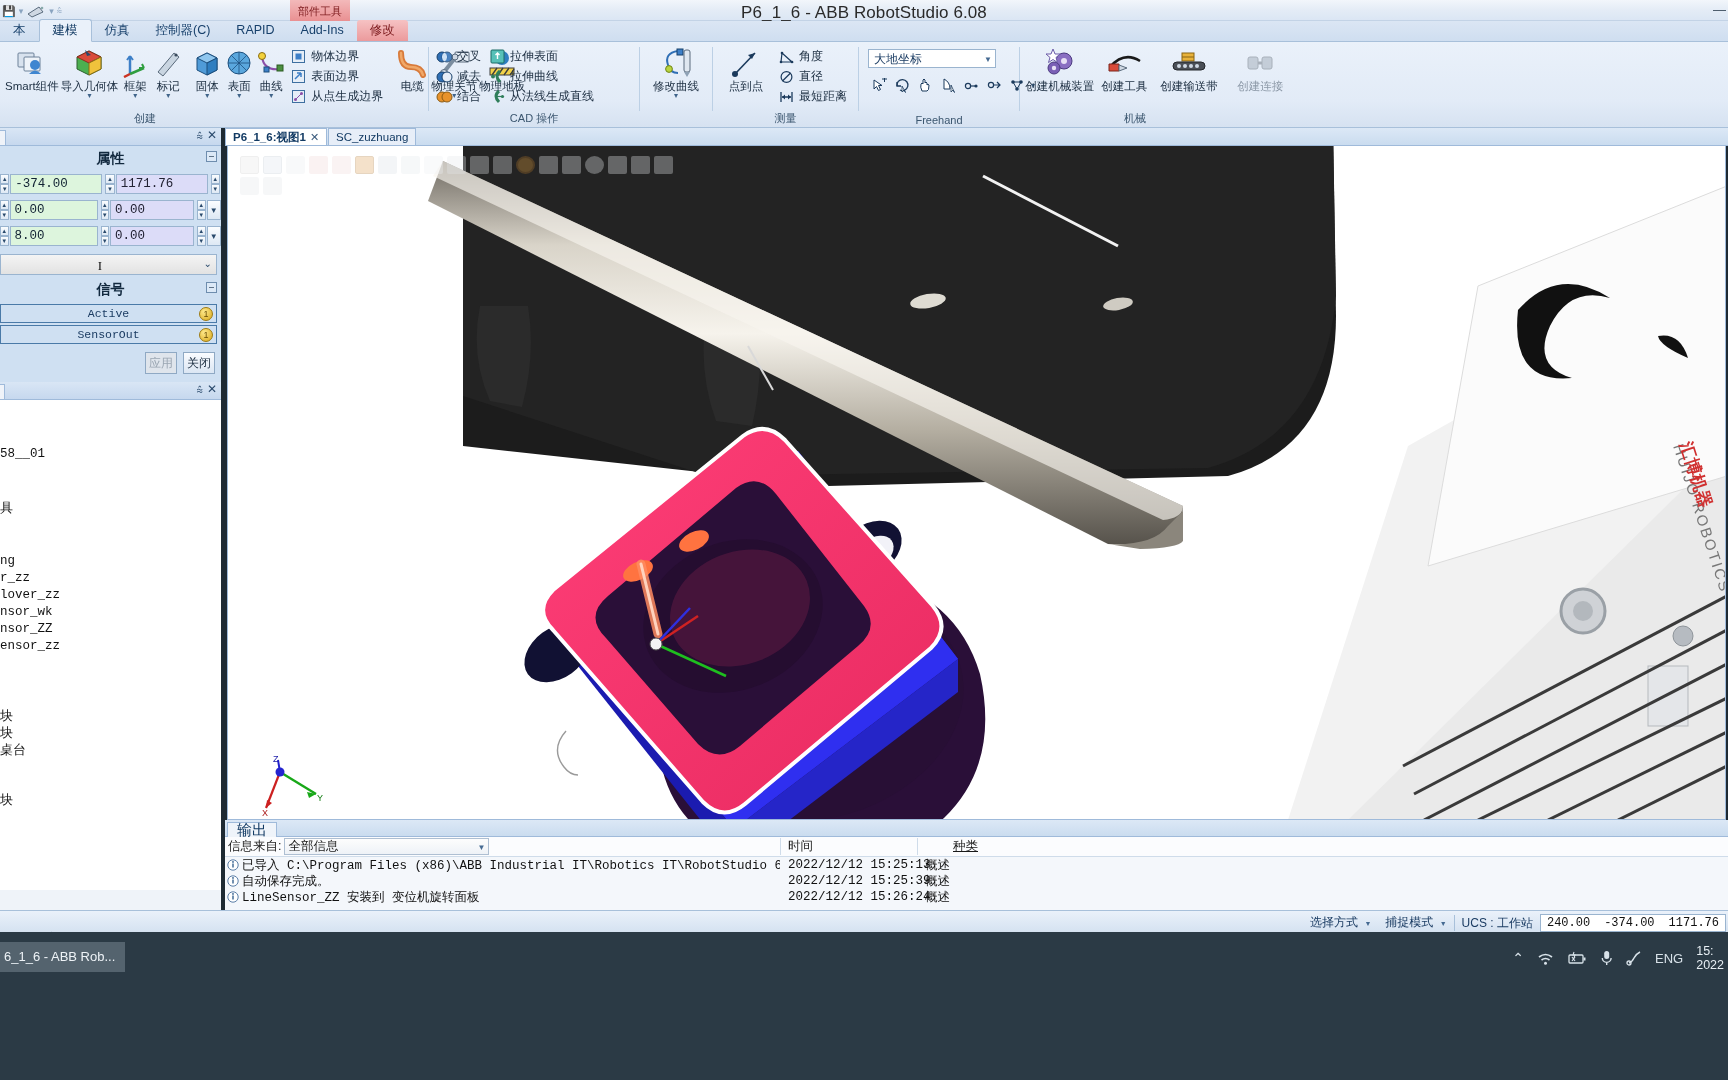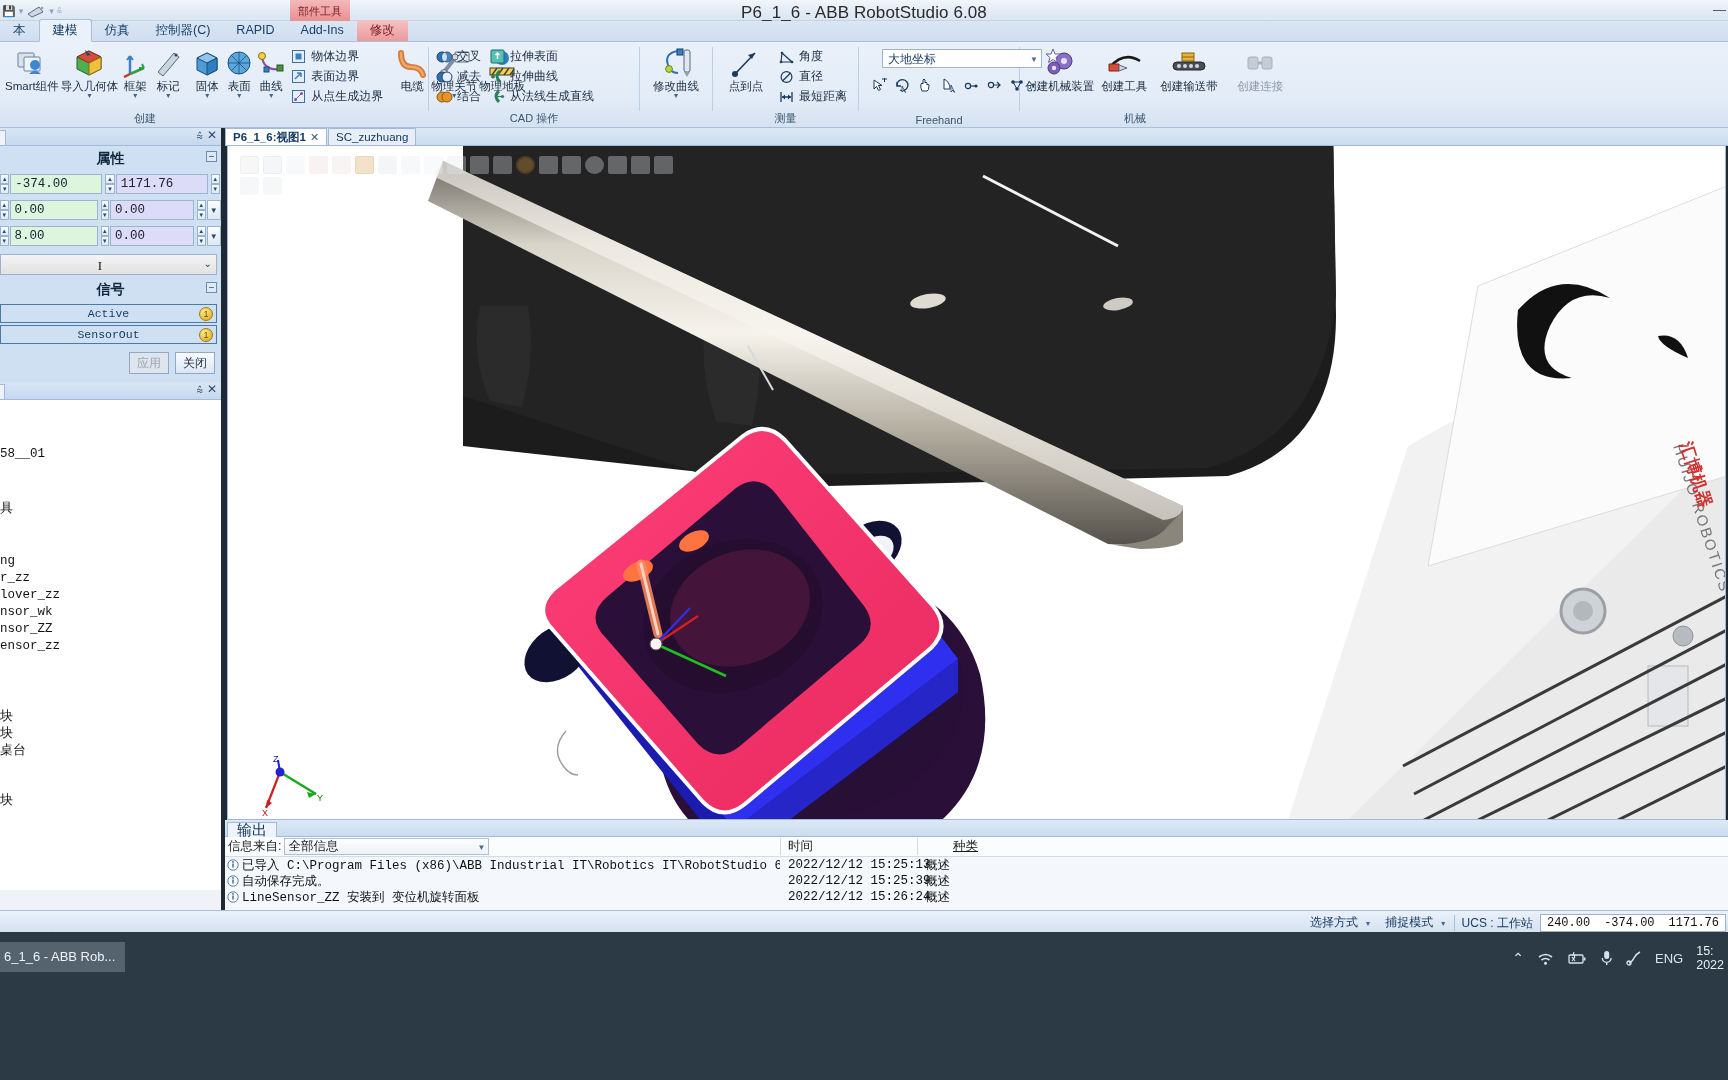--- a/index.html
+++ b/index.html
@@ -74,23 +74,23 @@
   .bigbtn .car { font-size:8px; color:#40648a; line-height:6px; }
   .bigbtn.wide { width:66px; }
   .bigbtn.wide2 { width:82px; }
 
   .colbtns { display:flex; flex-direction:column; gap:1px; padding-top:2px; }
   .smbtn { display:flex; align-items:center; gap:4px; padding:1px 4px 1px 2px; cursor:default; }
   .smbtn .ic { width:17px; height:17px; display:flex; align-items:center; justify-content:center; }
   .smbtn .lbl { font-size:12px; color:#1b2d40; white-space:nowrap; }
 
   .combo-mini {
-    width:160px; height:19px; border:1px solid #9ab4cf; background:#fff;
+    width:128px; height:19px; border:1px solid #9ab4cf; background:#fff;
     font-size:12px; color:#1b3c63; padding:1px 14px 1px 5px; position:relative;
-    margin:4px 0 0 18px;
+    margin:4px 0 0 4px;
   }
   .combo-mini .arr { position:absolute; right:3px; top:5px; font-size:8px; color:#456a92; }
 
   .fhrow { display:flex; align-items:center; gap:5px; margin:6px 0 0 6px; }
   .fhrow .fi { width:18px; height:18px; display:flex; align-items:center; justify-content:center; }
 
   
   .leftdock { position:absolute; left:0; top:128px; width:221px; height:782px; background:#eff3f9; }
   .pnl-tabrow {
     height:18px; background:linear-gradient(to bottom,#d9e6f5,#c6d8ee);
@@ -130,21 +130,21 @@
   .sig-head .mini { position:absolute; right:4px; top:5px; width:11px; height:11px;
     border:1px solid #6e8dae; background:#dce9f7; font-size:9px; line-height:9px; text-align:center; font-weight:normal;}
   .sigrow { height:19px; margin:2px 4px 2px 0; border:1px solid #4a7aa8; background:#cfe0f2;
             display:flex; align-items:center; position:relative; }
   .sigrow .nm { flex:1; text-align:center; font-size:11.5px; color:#1b3c63;
                 font-family:"Liberation Mono", monospace; }
   .sigled { position:absolute; right:3px; top:2px; width:14px; height:14px; border-radius:50%;
             background:radial-gradient(circle at 35% 30%,#ffe98a,#d8a81c);
             border:1px solid #9d7a10; font-size:9px; color:#6a4f05; text-align:center; line-height:13px;}
   .btnrow { display:flex; justify-content:flex-end; gap:6px; padding:6px 6px 2px 0; }
-  .pbtn { width:40px; height:22px; border:1px solid #8fa9c4; background:linear-gradient(#fafcff,#dbe6f3);
+  .pbtn { width:32px; height:22px; border:1px solid #8fa9c4; background:linear-gradient(#fafcff,#dbe6f3);
           font-size:12px; color:#1b2d40; line-height:20px; text-align:center; }
   .pbtn.dis { color:#9aa6b2; background:#dfe5ec; }
 
   .tree-panel { background:#fff; height:508px; position:relative; }
   .tree-tabrow { height:18px; background:linear-gradient(to bottom,#d9e6f5,#c6d8ee);
                  border-bottom:1px solid #9fbada; position:relative;}
   .tree-tab { position:absolute; left:-20px; top:2px; height:16px; padding:0 6px;
     background:#eff3f9; border:1px solid #9fbada; border-bottom:none;
     font-size:11px; color:#123a63; line-height:15px; }
   .tree-list { padding:4px 0 0 0; }

